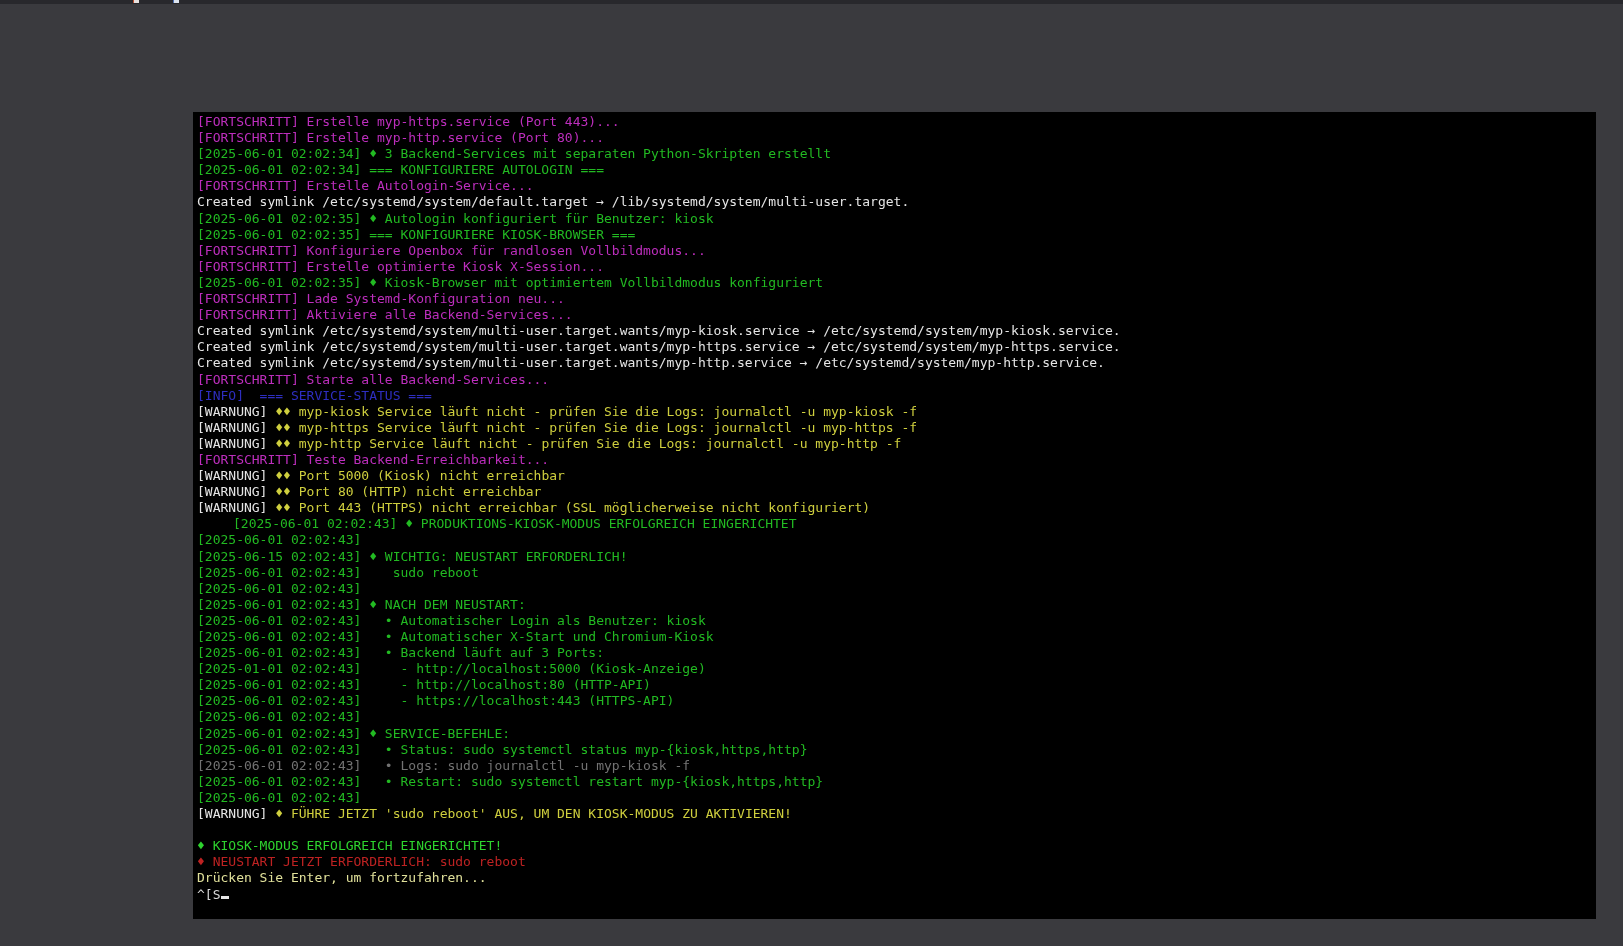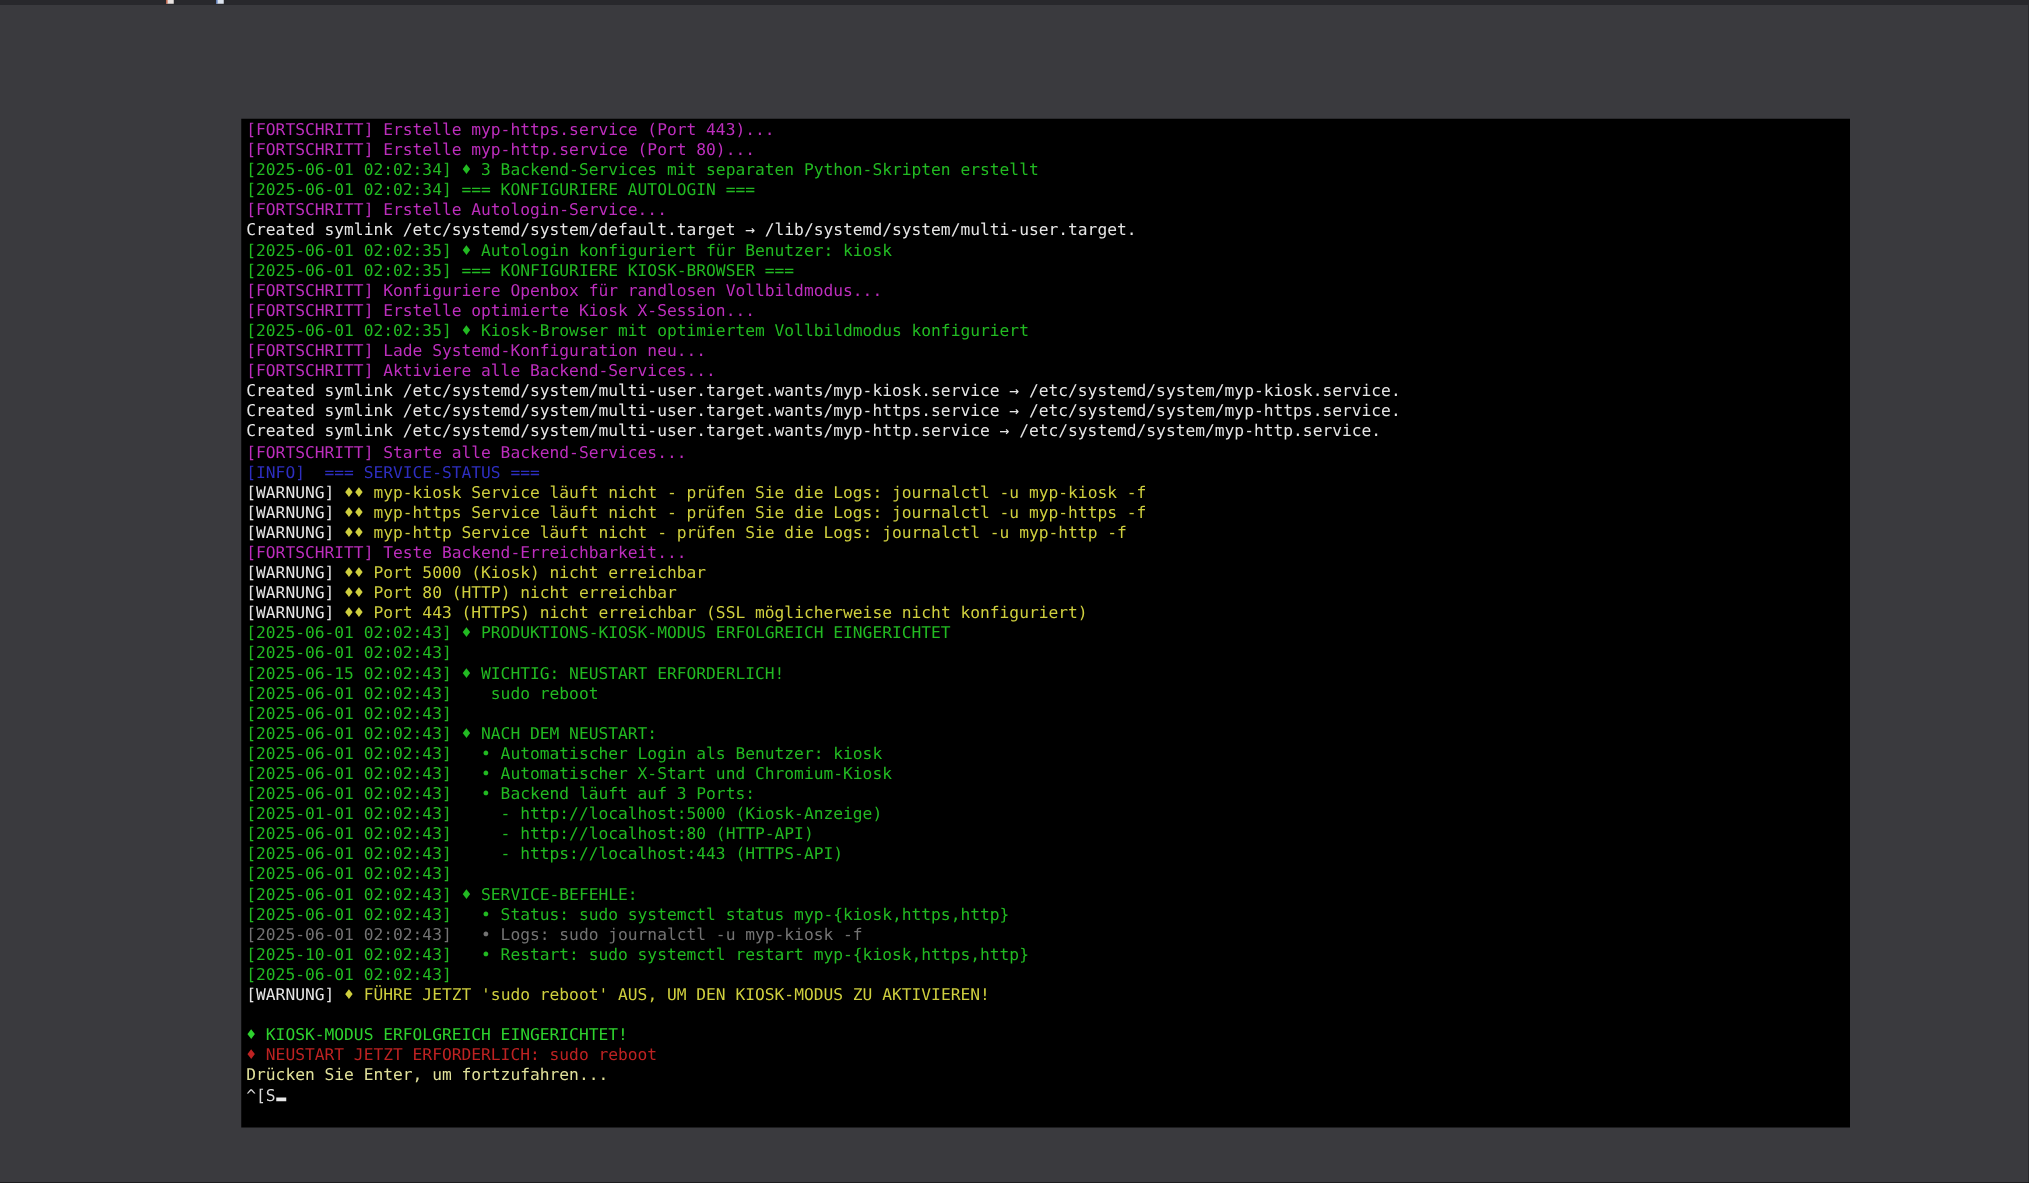--- a/index.html
+++ b/index.html
@@ -23,22 +23,22 @@
   .favicon-fragment {
     position: absolute;
     top: 0;
     width: 5px; height: 3px;
   }
   .favicon-fragment.f1 { left: 133px; background: #e8e2e0; border-left: 1px solid #c05030; }
   .favicon-fragment.f2 { left: 173px; background: #dde4ee; border-left: 1px solid #4a6fb5; }
   .terminal {
     position: absolute;
     left: 193px;
-    top: 95px;
-    width: 1287px;
+    top: 112px;
+    width: 1403px;
     height: 807px;
     background: #000000;
     box-sizing: border-box;
     padding: 2px 0 0 4px;
     overflow: hidden;
   }
   .term-line {
     white-space: pre;
     font-size: 13px;
     line-height: 16.1px;
@@ -82,37 +82,37 @@
       <div class="term-line"><span style="color: rgb(230, 230, 230);">Created symlink /etc/systemd/system/multi-user.target.wants/myp-http.service → /etc/systemd/system/myp-http.service.</span></div>
       <div class="term-line"><span style="color: rgb(189, 46, 189);">[FORTSCHRITT] Starte alle Backend-Services...</span></div>
       <div class="term-line"><span style="color: rgb(46, 46, 192);">[INFO]  === SERVICE-STATUS ===</span></div>
       <div class="term-line"><span style="color: rgb(230, 230, 230);">[WARNUNG]</span><span style="color: rgb(207, 207, 62);"> ♦♦ myp-kiosk Service läuft nicht - prüfen Sie die Logs: journalctl -u myp-kiosk -f</span></div>
       <div class="term-line"><span style="color: rgb(230, 230, 230);">[WARNUNG]</span><span style="color: rgb(207, 207, 62);"> ♦♦ myp-https Service läuft nicht - prüfen Sie die Logs: journalctl -u myp-https -f</span></div>
       <div class="term-line"><span style="color: rgb(230, 230, 230);">[WARNUNG]</span><span style="color: rgb(207, 207, 62);"> ♦♦ myp-http Service läuft nicht - prüfen Sie die Logs: journalctl -u myp-http -f</span></div>
       <div class="term-line"><span style="color: rgb(189, 46, 189);">[FORTSCHRITT] Teste Backend-Erreichbarkeit...</span></div>
       <div class="term-line"><span style="color: rgb(230, 230, 230);">[WARNUNG]</span><span style="color: rgb(207, 207, 62);"> ♦♦ Port 5000 (Kiosk) nicht erreichbar</span></div>
       <div class="term-line"><span style="color: rgb(230, 230, 230);">[WARNUNG]</span><span style="color: rgb(207, 207, 62);"> ♦♦ Port 80 (HTTP) nicht erreichbar</span></div>
       <div class="term-line"><span style="color: rgb(230, 230, 230);">[WARNUNG]</span><span style="color: rgb(207, 207, 62);"> ♦♦ Port 443 (HTTPS) nicht erreichbar (SSL möglicherweise nicht konfiguriert)</span></div>
-      <div class="term-line"><span style="color: rgb(34, 186, 34);">[2025-06-01 02:02:43] ♦ PRODUKTIONS-KIOSK-MODUS ERFOLGREICH EINGERICHTET</span></div>
+      <div class="term-line"><span style="color: rgb(34, 186, 34); margin-left: 36px;">[2025-06-01 02:02:43] ♦ PRODUKTIONS-KIOSK-MODUS ERFOLGREICH EINGERICHTET</span></div>
       <div class="term-line"><span style="color: rgb(34, 186, 34);">[2025-06-01 02:02:43]</span></div>
       <div class="term-line"><span style="color: rgb(34, 186, 34);">[2025-06-15 02:02:43] ♦ WICHTIG: NEUSTART ERFORDERLICH!</span></div>
       <div class="term-line"><span style="color: rgb(34, 186, 34);">[2025-06-01 02:02:43]    sudo reboot</span></div>
       <div class="term-line"><span style="color: rgb(34, 186, 34);">[2025-06-01 02:02:43]</span></div>
       <div class="term-line"><span style="color: rgb(34, 186, 34);">[2025-06-01 02:02:43] ♦ NACH DEM NEUSTART:</span></div>
       <div class="term-line"><span style="color: rgb(34, 186, 34);">[2025-06-01 02:02:43]   • Automatischer Login als Benutzer: kiosk</span></div>
       <div class="term-line"><span style="color: rgb(34, 186, 34);">[2025-06-01 02:02:43]   • Automatischer X-Start und Chromium-Kiosk</span></div>
       <div class="term-line"><span style="color: rgb(34, 186, 34);">[2025-06-01 02:02:43]   • Backend läuft auf 3 Ports:</span></div>
       <div class="term-line"><span style="color: rgb(34, 186, 34);">[2025-01-01 02:02:43]     - http://localhost:5000 (Kiosk-Anzeige)</span></div>
       <div class="term-line"><span style="color: rgb(34, 186, 34);">[2025-06-01 02:02:43]     - http://localhost:80 (HTTP-API)</span></div>
       <div class="term-line"><span style="color: rgb(34, 186, 34);">[2025-06-01 02:02:43]     - https://localhost:443 (HTTPS-API)</span></div>
       <div class="term-line"><span style="color: rgb(34, 186, 34);">[2025-06-01 02:02:43]</span></div>
       <div class="term-line"><span style="color: rgb(34, 186, 34);">[2025-06-01 02:02:43] ♦ SERVICE-BEFEHLE:</span></div>
       <div class="term-line"><span style="color: rgb(34, 186, 34);">[2025-06-01 02:02:43]   • Status: sudo systemctl status myp-{kiosk,https,http}</span></div>
       <div class="term-line"><span style="color: #737373;">[2025-06-01 02:02:43]   • Logs: sudo journalctl -u myp-kiosk -f</span></div>
-      <div class="term-line"><span style="color: rgb(34, 186, 34);">[2025-10-01 02:02:43]   • Restart: sudo systemctl restart myp-{kiosk,https,http}</span></div>
+      <div class="term-line"><span style="color: rgb(34, 186, 34);">[2025-06-01 02:02:43]   • Restart: sudo systemctl restart myp-{kiosk,https,http}</span></div>
       <div class="term-line"><span style="color: rgb(34, 186, 34);">[2025-06-01 02:02:43]</span></div>
       <div class="term-line"><span style="color: rgb(230, 230, 230);">[WARNUNG]</span><span style="color: rgb(207, 207, 62);"> ♦ FÜHRE JETZT 'sudo reboot' AUS, UM DEN KIOSK-MODUS ZU AKTIVIEREN!</span></div>
       <div class="term-line"><span style="color: rgb(230, 230, 230);"></span></div>
       <div class="term-line"><span style="color: rgb(46, 211, 46);">♦ KIOSK-MODUS ERFOLGREICH EINGERICHTET!</span></div>
       <div class="term-line"><span style="color: rgb(190, 34, 34);">♦ NEUSTART JETZT ERFORDERLICH: sudo reboot</span></div>
       <div class="term-line"><span style="color: rgb(224, 224, 154);">Drücken Sie Enter, um fortzufahren...</span></div>
       <div class="term-line"><span style="color: rgb(216, 216, 216);">^[S</span><span class="cursor" style="background: rgb(230, 230, 230);"></span></div>
     </div>
 </div>
 

